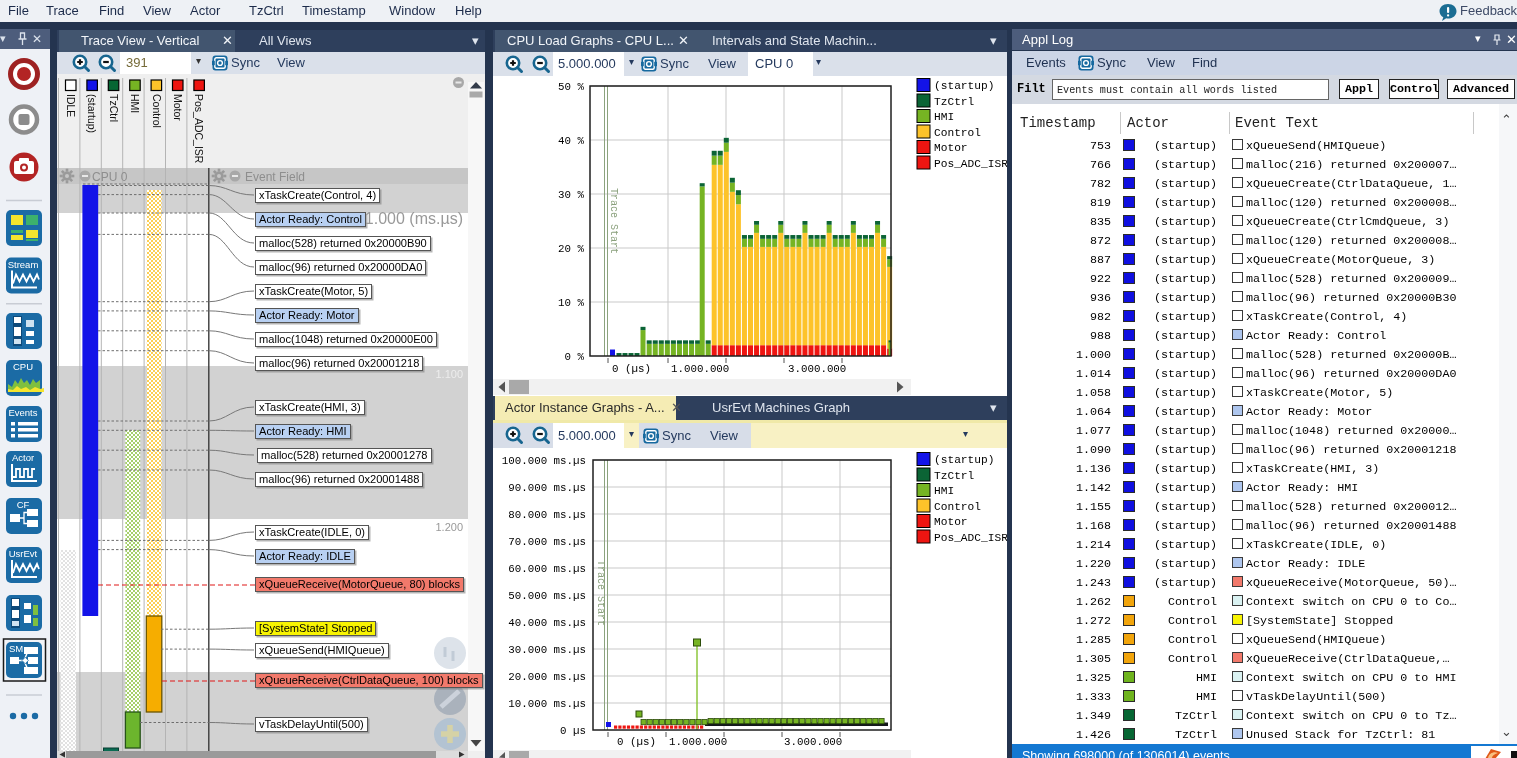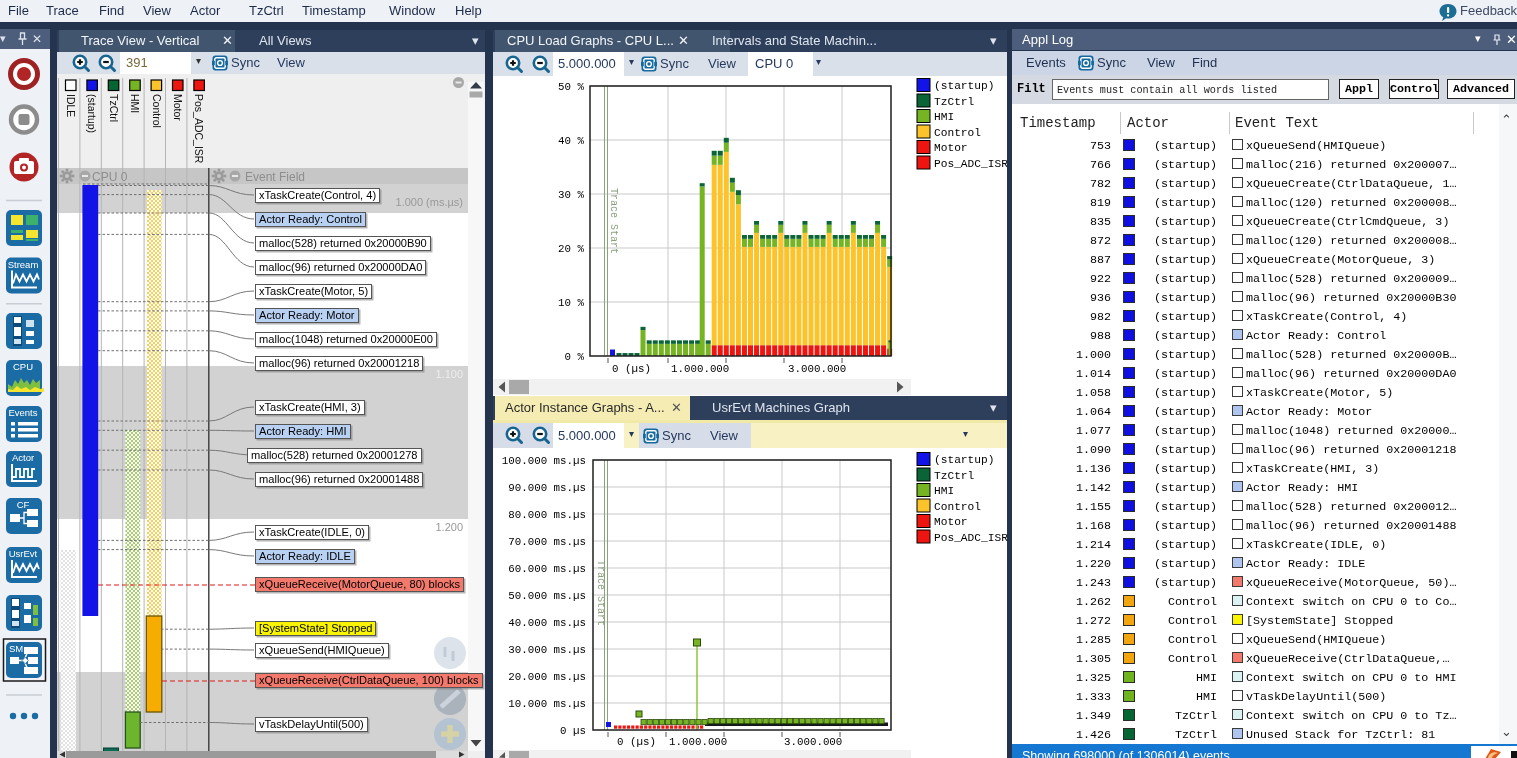--- a/index.html
+++ b/index.html
@@ -321,30 +321,30 @@
       <div style="position:absolute;left:198px;top:113.5px;height:15px;line-height:13.5px;padding:0 3px;background:#fff;border:1px solid #555;box-shadow:1.5px 1.5px 0 rgba(120,120,120,0.55);font-size:11.1px;color:#000;white-space:nowrap;">xTaskCreate(Control, 4)</div>
       <div style="position:absolute;left:198px;top:137.5px;height:15px;line-height:13.5px;padding:0 3px;background:#b8d0f2;border:1px solid #555;box-shadow:1.5px 1.5px 0 rgba(120,120,120,0.55);font-size:11.1px;color:#000;white-space:nowrap;">Actor Ready: Control</div>
       <div style="position:absolute;left:198px;top:161.5px;height:15px;line-height:13.5px;padding:0 3px;background:#fff;border:1px solid #555;box-shadow:1.5px 1.5px 0 rgba(120,120,120,0.55);font-size:11.1px;color:#000;white-space:nowrap;">malloc(528) returned 0x20000B90</div>
       <div style="position:absolute;left:198px;top:185.5px;height:15px;line-height:13.5px;padding:0 3px;background:#fff;border:1px solid #555;box-shadow:1.5px 1.5px 0 rgba(120,120,120,0.55);font-size:11.1px;color:#000;white-space:nowrap;">malloc(96) returned 0x20000DA0</div>
       <div style="position:absolute;left:198px;top:209.5px;height:15px;line-height:13.5px;padding:0 3px;background:#fff;border:1px solid #555;box-shadow:1.5px 1.5px 0 rgba(120,120,120,0.55);font-size:11.1px;color:#000;white-space:nowrap;">xTaskCreate(Motor, 5)</div>
       <div style="position:absolute;left:198px;top:233.5px;height:15px;line-height:13.5px;padding:0 3px;background:#b8d0f2;border:1px solid #555;box-shadow:1.5px 1.5px 0 rgba(120,120,120,0.55);font-size:11.1px;color:#000;white-space:nowrap;">Actor Ready: Motor</div>
       <div style="position:absolute;left:198px;top:257.5px;height:15px;line-height:13.5px;padding:0 3px;background:#fff;border:1px solid #555;box-shadow:1.5px 1.5px 0 rgba(120,120,120,0.55);font-size:11.1px;color:#000;white-space:nowrap;">malloc(1048) returned 0x20000E00</div>
       <div style="position:absolute;left:198px;top:281.5px;height:15px;line-height:13.5px;padding:0 3px;background:#fff;border:1px solid #555;box-shadow:1.5px 1.5px 0 rgba(120,120,120,0.55);font-size:11.1px;color:#000;white-space:nowrap;">malloc(96) returned 0x20001218</div>
       <div style="position:absolute;left:198px;top:325.5px;height:15px;line-height:13.5px;padding:0 3px;background:#fff;border:1px solid #555;box-shadow:1.5px 1.5px 0 rgba(120,120,120,0.55);font-size:11.1px;color:#000;white-space:nowrap;">xTaskCreate(HMI, 3)</div>
       <div style="position:absolute;left:198px;top:349.5px;height:15px;line-height:13.5px;padding:0 3px;background:#b8d0f2;border:1px solid #555;box-shadow:1.5px 1.5px 0 rgba(120,120,120,0.55);font-size:11.1px;color:#000;white-space:nowrap;">Actor Ready: HMI</div>
-      <div style="position:absolute;left:190px;top:373.5px;height:15px;line-height:13.5px;padding:0 3px;background:#fff;border:1px solid #555;box-shadow:1.5px 1.5px 0 rgba(120,120,120,0.55);font-size:11.1px;color:#000;white-space:nowrap;">malloc(528) returned 0x20001278</div>
+      <div style="position:absolute;left:200px;top:373.5px;height:15px;line-height:13.5px;padding:0 3px;background:#fff;border:1px solid #555;box-shadow:1.5px 1.5px 0 rgba(120,120,120,0.55);font-size:11.1px;color:#000;white-space:nowrap;">malloc(528) returned 0x20001278</div>
       <div style="position:absolute;left:198px;top:397.5px;height:15px;line-height:13.5px;padding:0 3px;background:#fff;border:1px solid #555;box-shadow:1.5px 1.5px 0 rgba(120,120,120,0.55);font-size:11.1px;color:#000;white-space:nowrap;">malloc(96) returned 0x20001488</div>
       <div style="position:absolute;left:198px;top:450.5px;height:15px;line-height:13.5px;padding:0 3px;background:#fff;border:1px solid #555;box-shadow:1.5px 1.5px 0 rgba(120,120,120,0.55);font-size:11.1px;color:#000;white-space:nowrap;">xTaskCreate(IDLE, 0)</div>
       <div style="position:absolute;left:198px;top:474.5px;height:15px;line-height:13.5px;padding:0 3px;background:#b8d0f2;border:1px solid #555;box-shadow:1.5px 1.5px 0 rgba(120,120,120,0.55);font-size:11.1px;color:#000;white-space:nowrap;">Actor Ready: IDLE</div>
       <div style="position:absolute;left:198px;top:502.5px;height:15px;line-height:13.5px;padding:0 3px;background:#f2796b;border:1px solid #555;box-shadow:1.5px 1.5px 0 rgba(120,120,120,0.55);font-size:11.1px;color:#000;white-space:nowrap;">xQueueReceive(MotorQueue, 80) blocks</div>
       <div style="position:absolute;left:198px;top:546.5px;height:15px;line-height:13.5px;padding:0 3px;background:#f8f402;border:1px solid #555;box-shadow:1.5px 1.5px 0 rgba(120,120,120,0.55);font-size:11.1px;color:#000;white-space:nowrap;">[SystemState] Stopped</div>
       <div style="position:absolute;left:198px;top:568.5px;height:15px;line-height:13.5px;padding:0 3px;background:#fff;border:1px solid #555;box-shadow:1.5px 1.5px 0 rgba(120,120,120,0.55);font-size:11.1px;color:#000;white-space:nowrap;">xQueueSend(HMIQueue)</div>
       <div style="position:absolute;left:198px;top:598.5px;height:15px;line-height:13.5px;padding:0 3px;background:#f2796b;border:1px solid #555;box-shadow:1.5px 1.5px 0 rgba(120,120,120,0.55);font-size:11.1px;color:#000;white-space:nowrap;">xQueueReceive(CtrlDataQueue, 100) blocks</div>
       <div style="position:absolute;left:198px;top:642.5px;height:15px;line-height:13.5px;padding:0 3px;background:#fff;border:1px solid #555;box-shadow:1.5px 1.5px 0 rgba(120,120,120,0.55);font-size:11.1px;color:#000;white-space:nowrap;">vTaskDelayUntil(500)</div>
-      <div style="position:absolute;right:22px;top:122px;font-size:11px;color:#999;">1.000 (ms.µs)</div>
+      <div style="position:absolute;right:22px;top:136px;font-size:16px;color:#999;">1.000 (ms.µs)</div>
       <div style="position:absolute;right:22px;top:294px;font-size:11px;color:#ededed;">1.100</div>
       <div style="position:absolute;right:22px;top:447px;font-size:11px;color:#999;">1.200</div>
     </div>
   </div>
 
   <div id="cpu-tabbar" class="tabbar" style="left:493px; top:30px; width:514px; height:22px;">
     <div class="tab-active" style="left:2px; width:235px;">
       <span style="position:absolute;left:12px;top:3px;">CPU Load Graphs - CPU L...</span>
       <span style="position:absolute;left:183px;top:3px;">✕</span>
     </div>
@@ -572,21 +572,21 @@
       <text x="441" y="75" font-family="Liberation Mono, monospace" font-size="11.2" fill="#000">Motor</text>
       <rect x="424" y="80" width="13" height="13" fill="#ee1511" stroke="#000" stroke-width="1"></rect>
       <text x="441" y="90.5" font-family="Liberation Mono, monospace" font-size="11.2" fill="#000">Pos_ADC_ISR</text>
       <rect x="0" y="303" width="418" height="16" fill="#f1f1f1"></rect>
       <path d="M12 305.5 L5.5 311 L12 316.5 Z" fill="#555"></path>
       <rect x="16" y="304" width="20" height="14" fill="#a9a9a9"></rect>
       <path d="M404 305.5 L410.5 311 L404 316.5 Z" fill="#555"></path>
     </svg></div>
 
   <div id="act-tabbar" class="tabbar" style="left:493px; top:396px; width:514px; height:24px;">
-    <div class="tab-active" style="left:2px; width:195px; background:#f5ecb4; color:#2a2a2a;">
+    <div class="tab-active" style="left:2px; width:181px; background:#f5ecb4; color:#2a2a2a;">
       <span style="position:absolute;left:10px;top:4px;">Actor Instance Graphs - A...</span>
       <span style="position:absolute;left:176px;top:4px;color:#555;">✕</span>
     </div>
     <span style="position:absolute;left:219px;top:4px;">UsrEvt Machines Graph</span>
     <span style="position:absolute;left:497px;top:4px;">▾</span>
   </div>
   <div id="act-strip" class="abs" style="left:493px; top:420px; width:514px; height:3px; background:#f0e9a8;"></div>
   <div id="act-toolbar" class="toolbar" style="left:493px; top:423px; width:514px; height:25px; background:#f8f1c4;">
     <div style="position:absolute;left:0px;top:0;width:60px;height:25px;background:#d7dde8;"></div>
     <svg class="zicon" style="left:11px;top:3px;" width="20" height="19">

